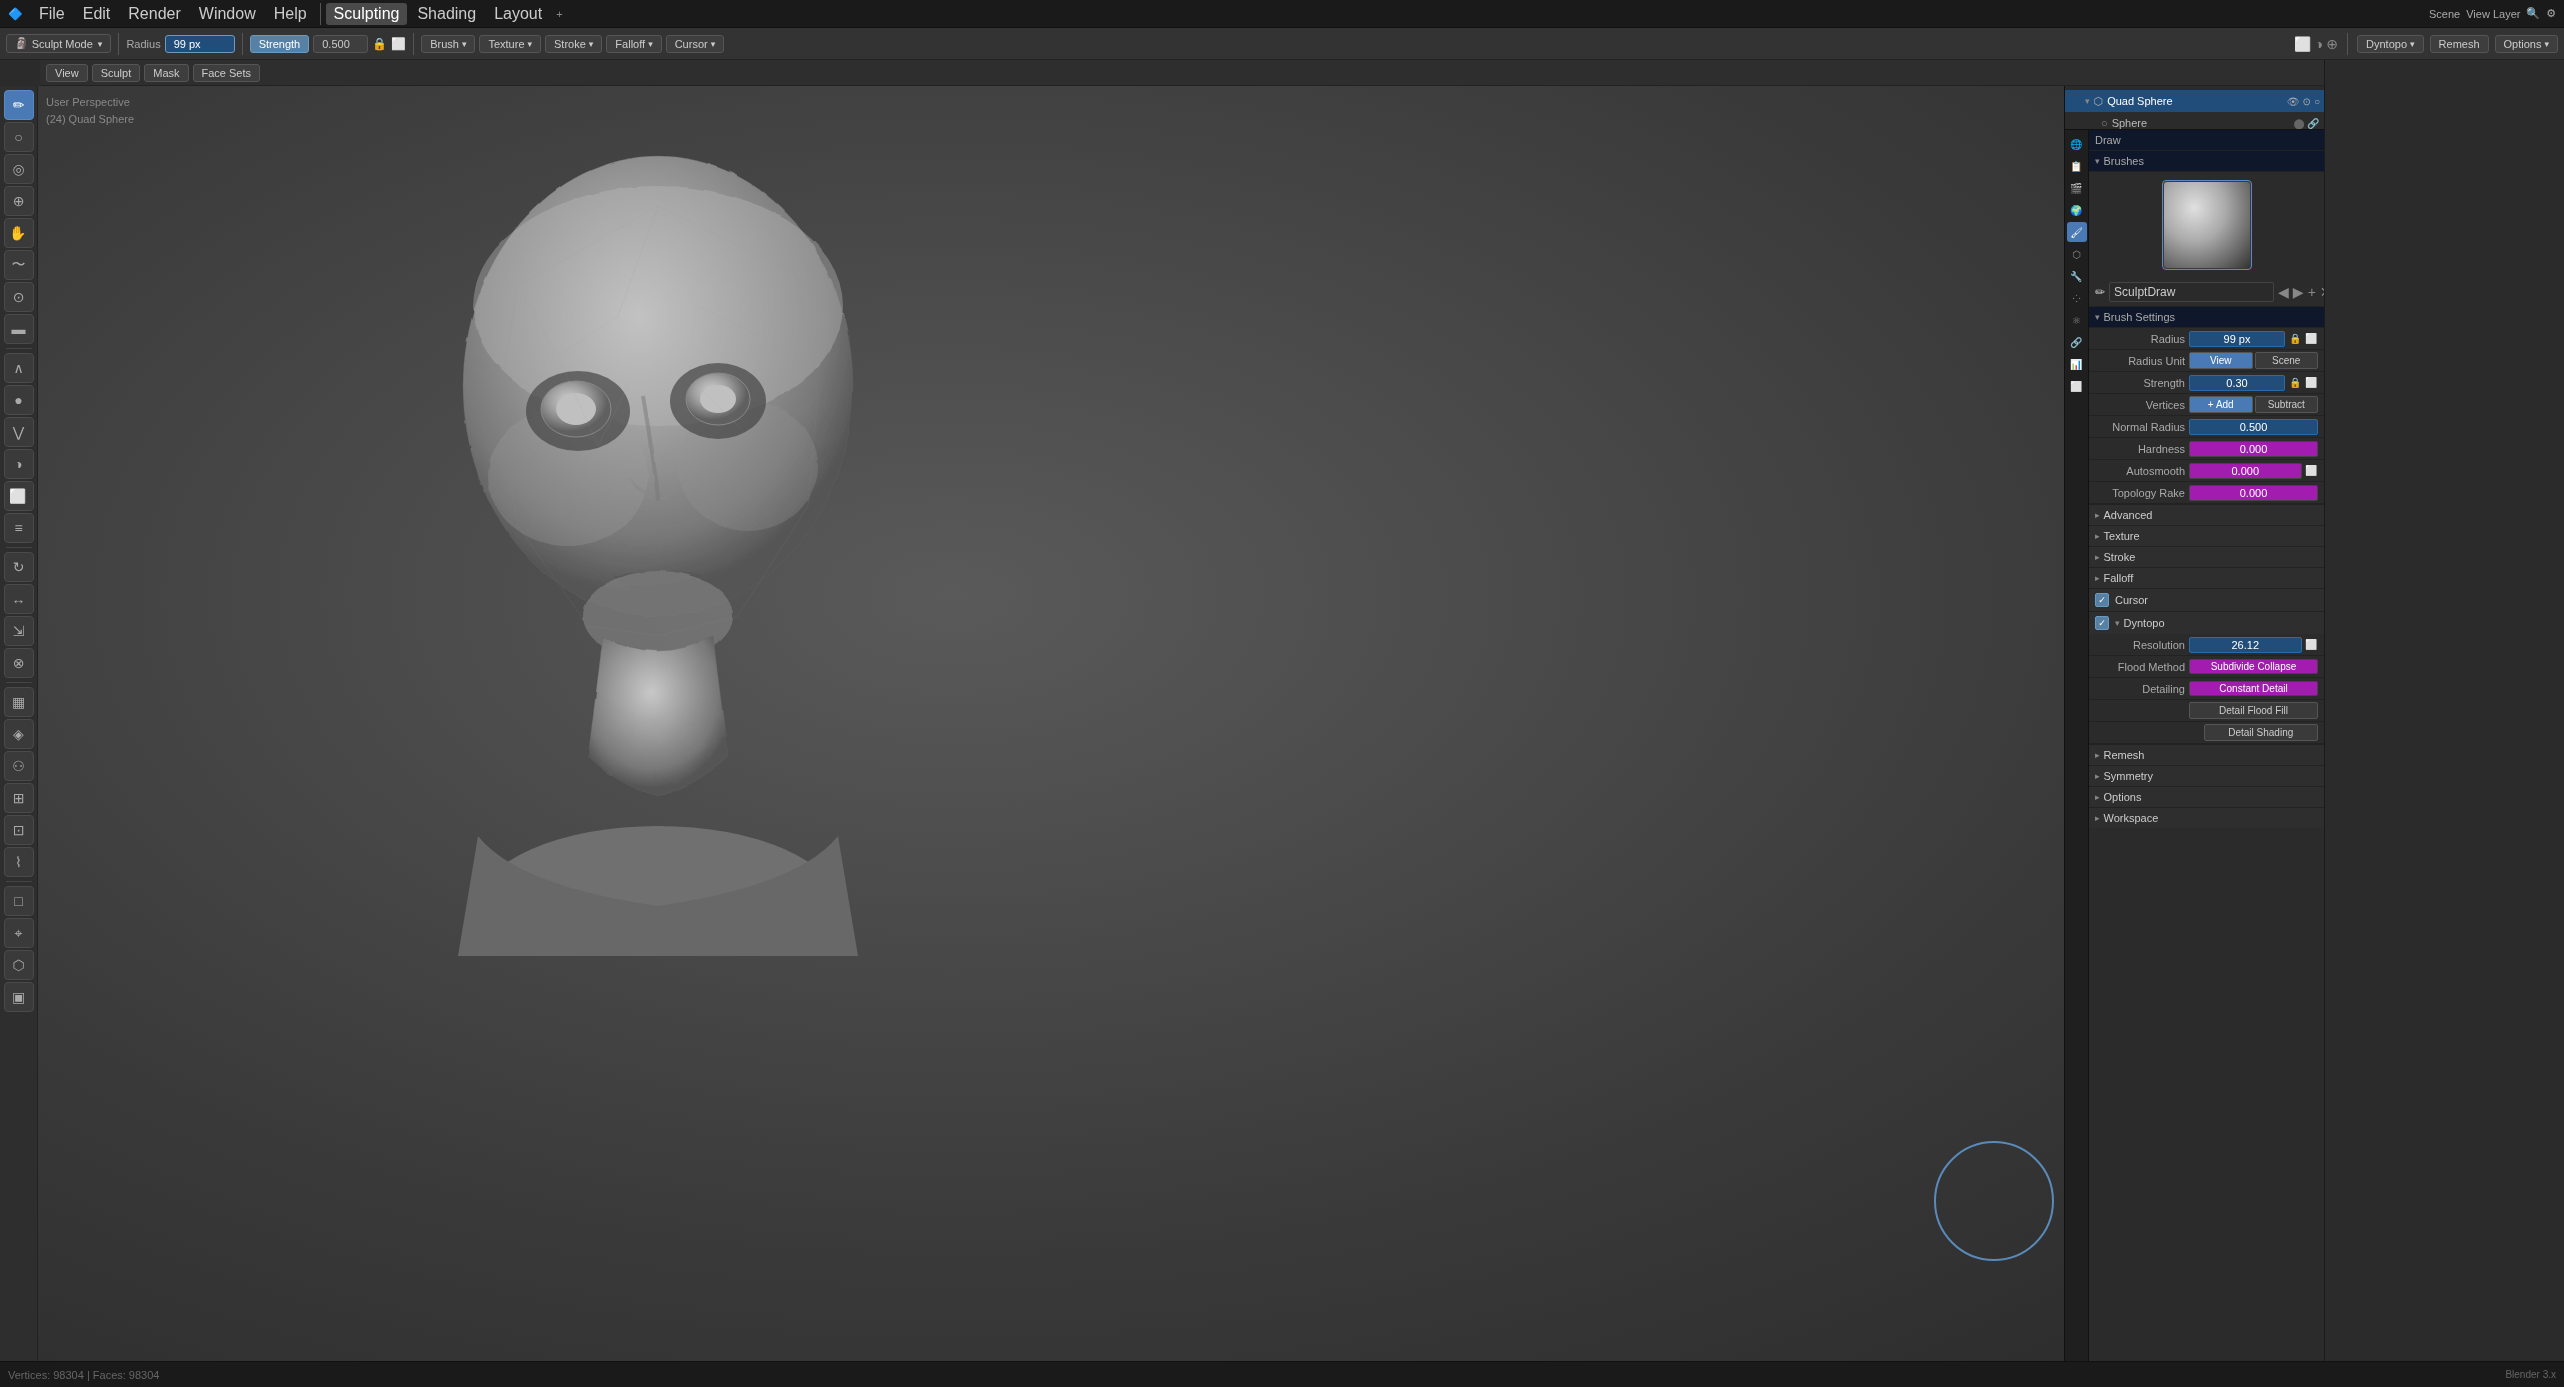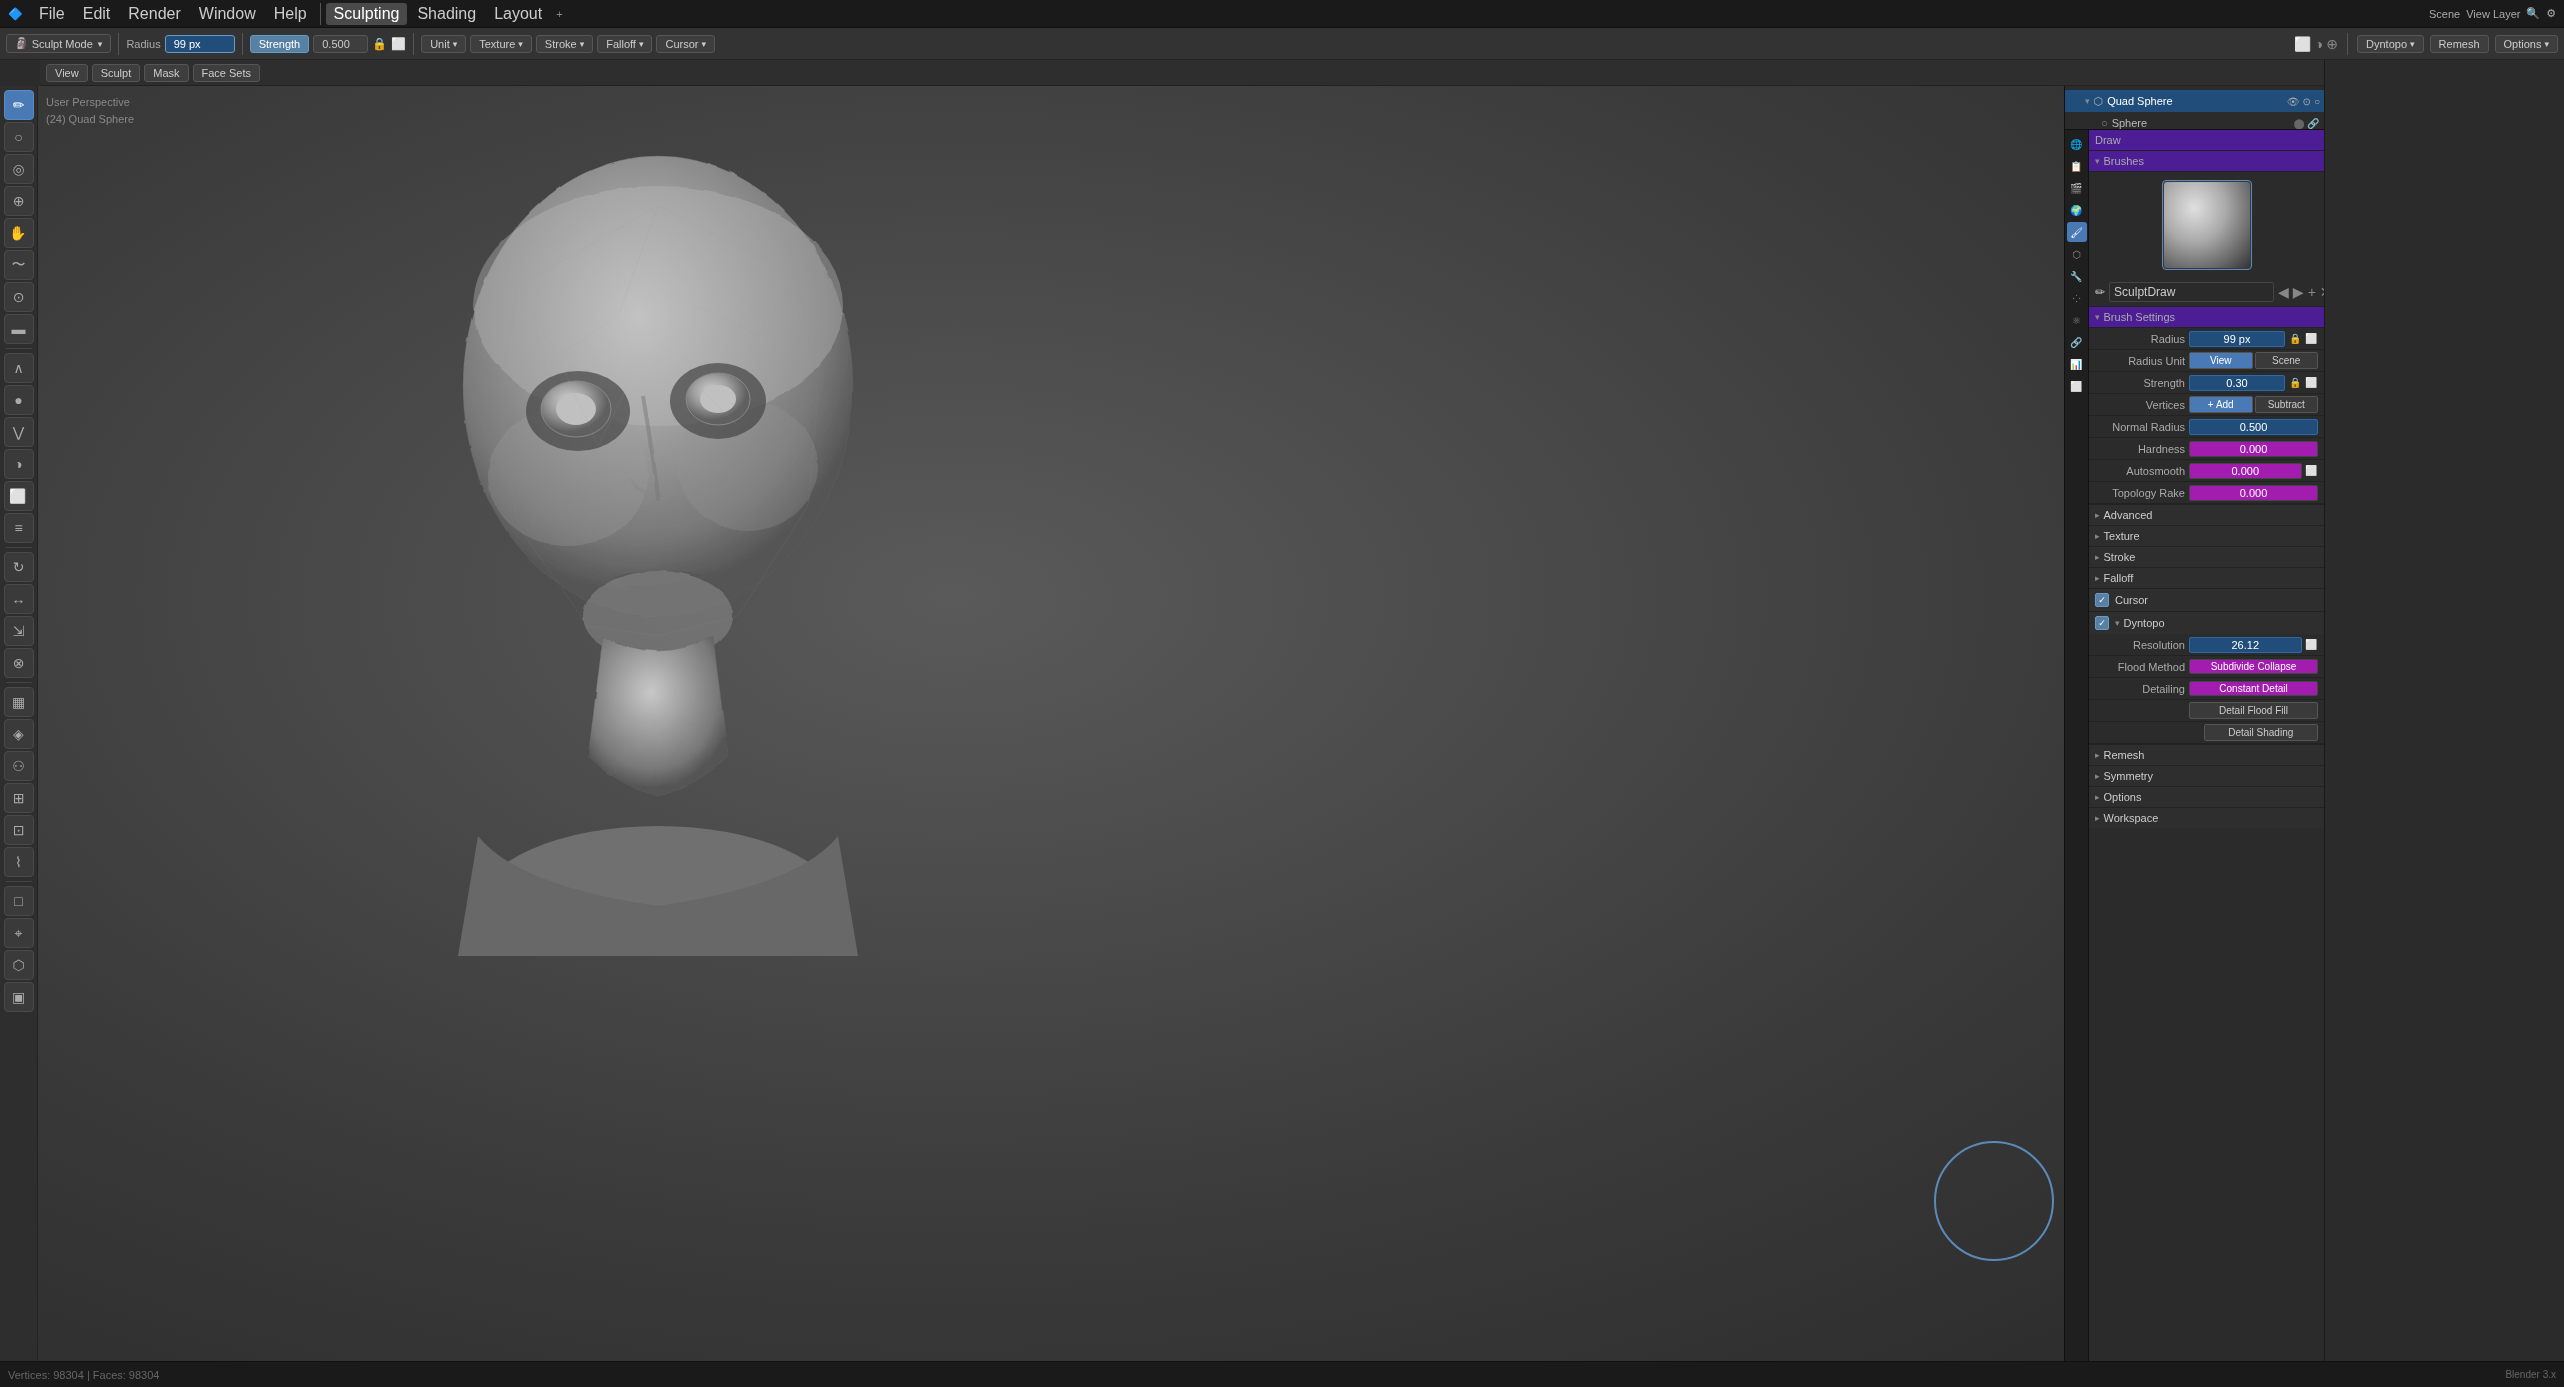--- a/index.html
+++ b/index.html
@@ -282,21 +282,21 @@
       overflow-y: auto;
       overflow-x: hidden;
     }
     .props-content::-webkit-scrollbar { width: 4px; }
     .props-content::-webkit-scrollbar-track { background: #222; }
     .props-content::-webkit-scrollbar-thumb { background: #555; }
     .section-title {
       font-size: 11px;
       color: #aaa;
       padding: 4px 6px;
-      background: #4c1d95;
+      background: #0f172a;
       border-bottom: 1px solid #222;
       display: flex;
       align-items: center;
       gap: 4px;
       cursor: pointer;
     }
     .brushes-grid {
       display: flex;
       flex-wrap: wrap;
       gap: 2px;
@@ -468,21 +468,21 @@
   </div>
   <div class="tb-btn" style="width:55px;">
     <span>0.500</span>
   </div>
   <span style="cursor:pointer;color:#888;">🔒</span>
   <span style="color:#888;">⬜</span>
 
   <div class="separator"></div>
 
   <div class="tb-btn">
-    <span>Unit</span>
+    <span>Brush</span>
     <span style="font-size:9px;">▾</span>
   </div>
   <div class="tb-btn">
     <span>Texture</span>
     <span style="font-size:9px;">▾</span>
   </div>
   <div class="tb-btn">
     <span>Stroke</span>
     <span style="font-size:9px;">▾</span>
   </div>

